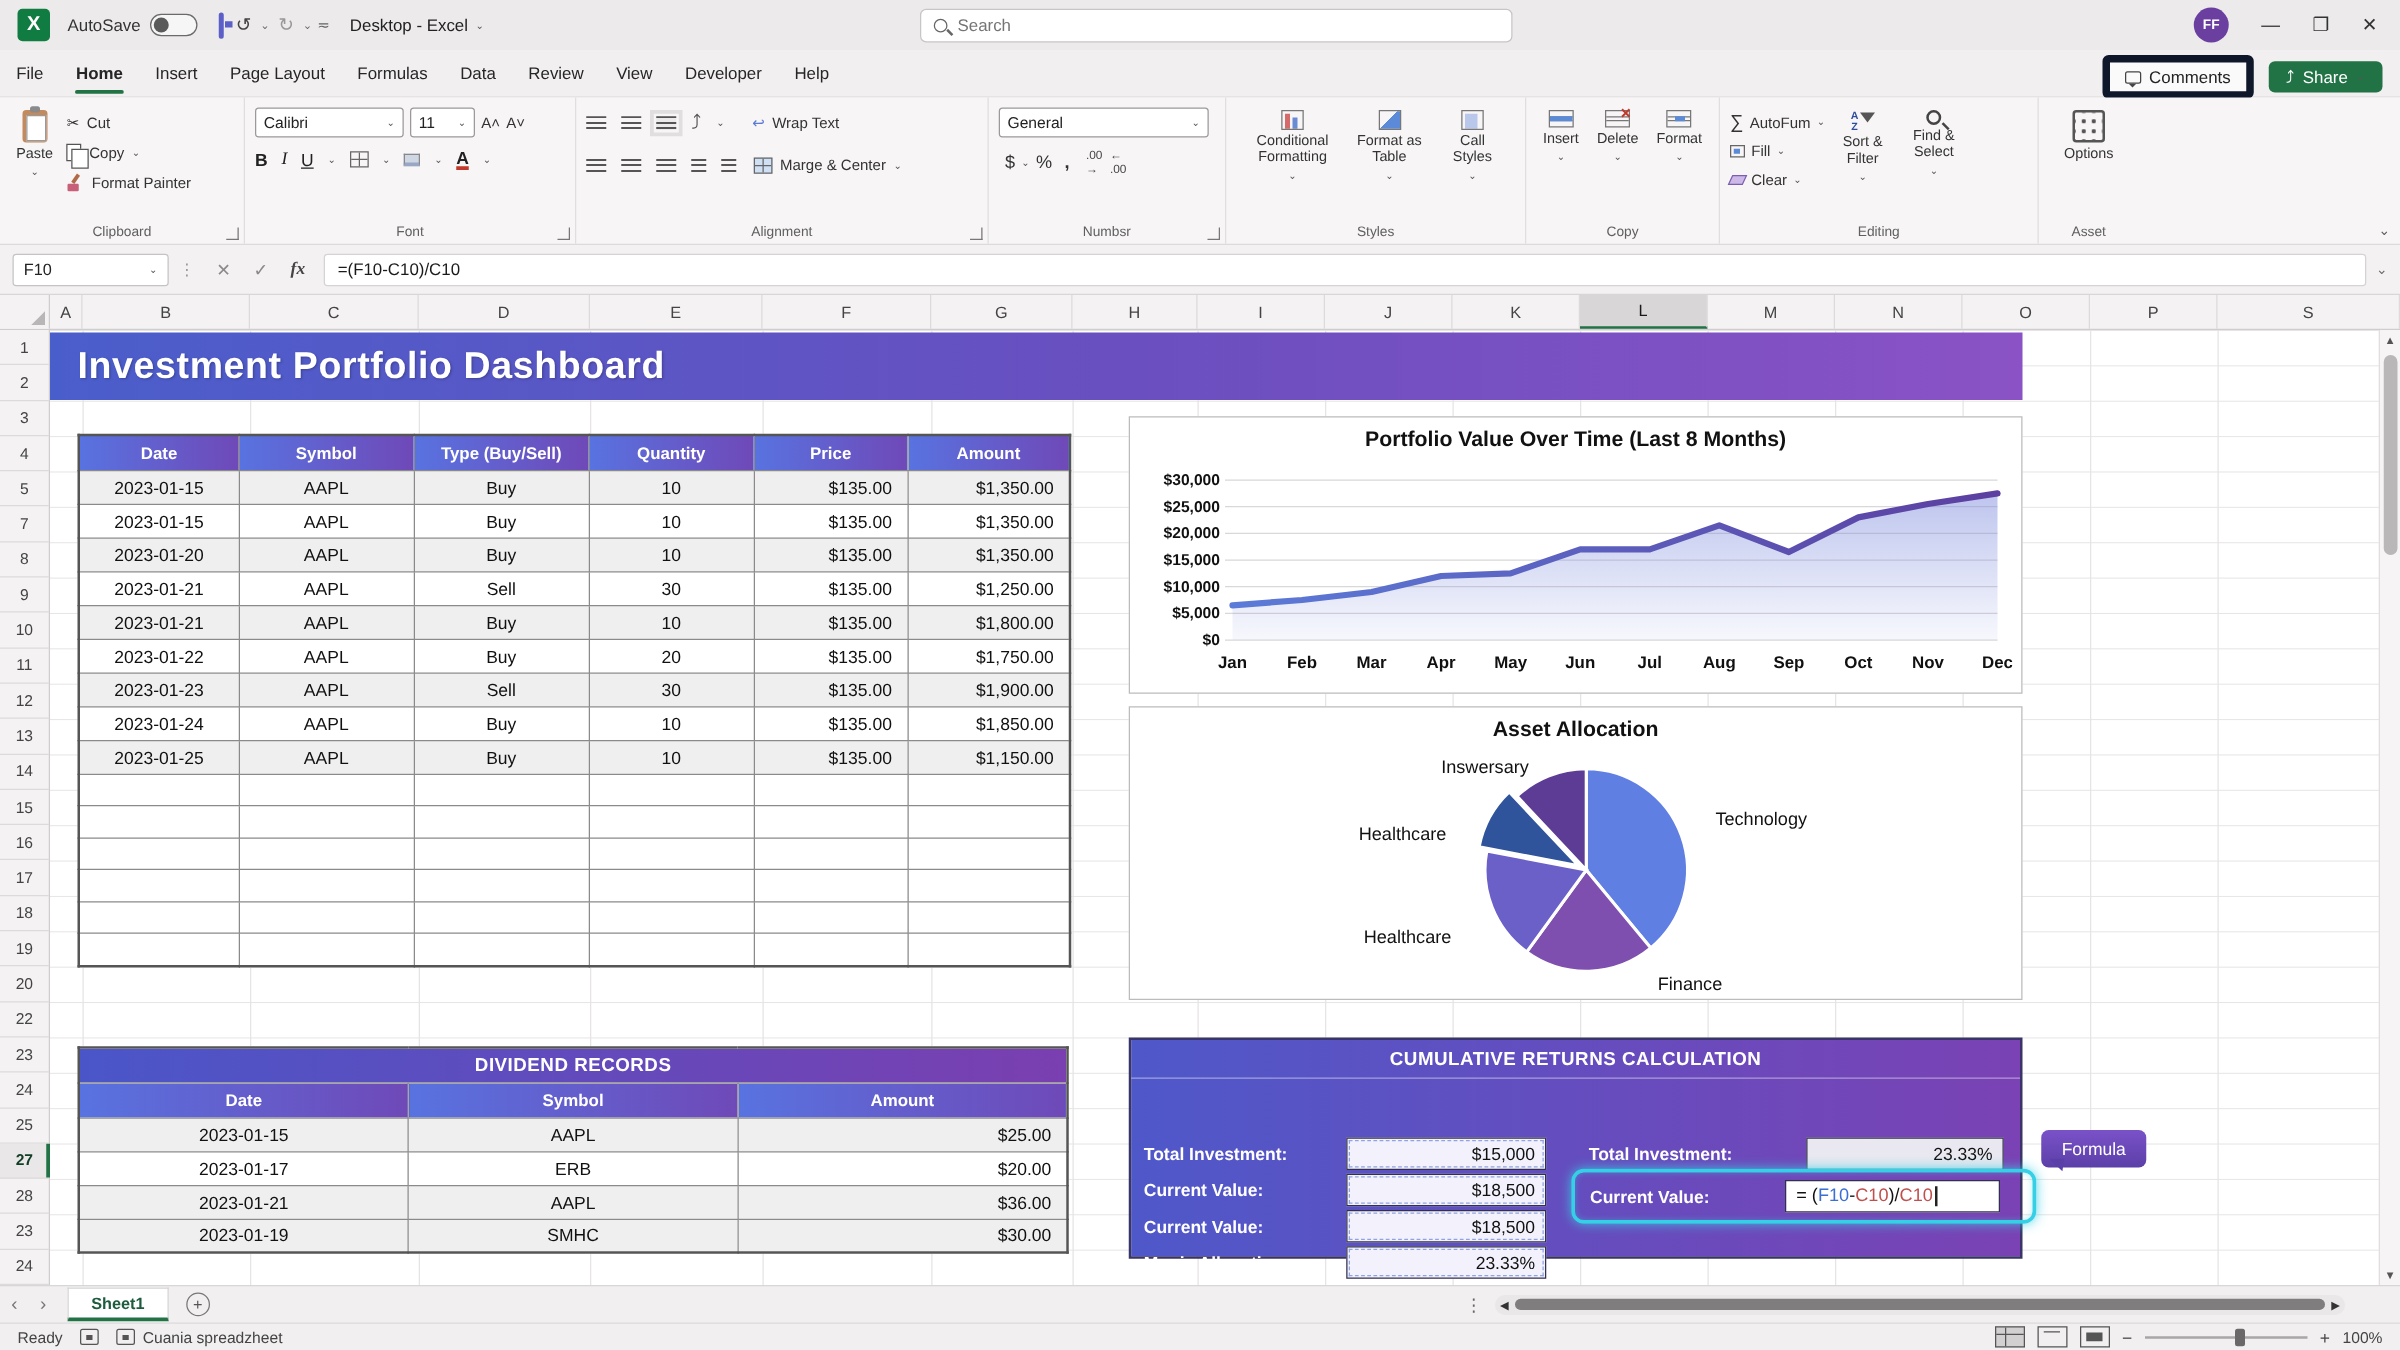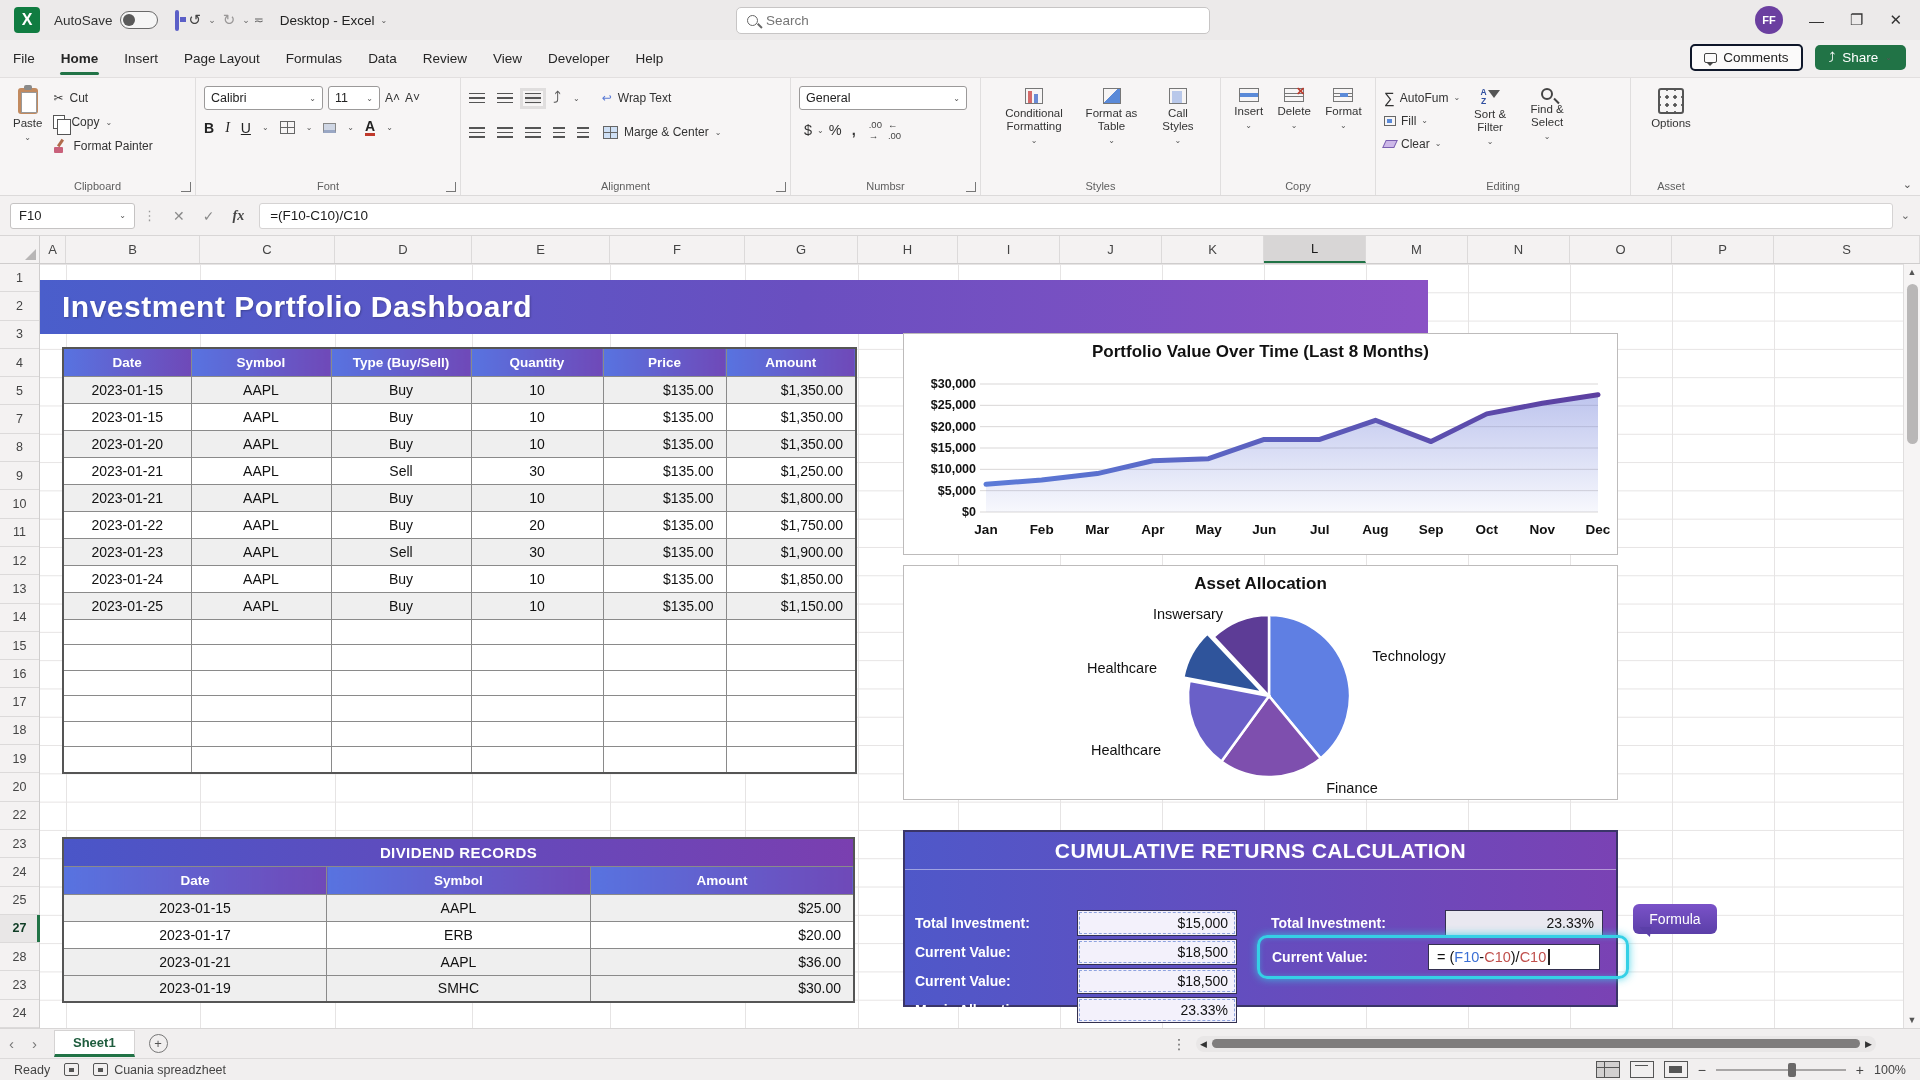--- a/index.html
+++ b/index.html
@@ -26,21 +26,21 @@
   .tb-right { position:absolute; right:0; top:0; height:40px; display:flex; align-items:center; gap:26px; padding-right:18px; }
   .avatar { width:28px; height:28px; border-radius:50%; background:#6b3fa0; color:#fff; font-size:11px; font-weight:bold; display:flex; align-items:center; justify-content:center; }
   .winbtn { font-size:15px; color:#333; }
 
   
   .tabrow { position:absolute; top:40px; left:0; right:0; height:38px; background:#f1efef; border-bottom:1px solid #e2dfdf; display:flex; align-items:center; }
   .mtab { font-size:13.5px; color:#262626; padding:9px 13px; position:relative; }
   .mtab.active { font-weight:bold; }
   .mtab.active::after { content:""; position:absolute; left:12px; right:12px; bottom:0; height:3px; background:#217346; border-radius:2px; }
   .tabrow-right { position:absolute; right:14px; top:44px; display:flex; gap:12px; align-items:center; }
-  .comments-btn { display:flex; align-items:center; gap:6px; border:2px solid #0f172a; background:#fbfafa; border-radius:5px; padding:4px 12px; font-size:13.5px; color:#222; }
+  .comments-btn { display:flex; align-items:center; gap:6px; border:6px solid #0f172a; background:#fbfafa; border-radius:5px; padding:4px 12px; font-size:13.5px; color:#222; }
   .bubble { width:13px; height:10px; border:1.5px solid #444; border-radius:2px; position:relative; }
   .bubble::after { content:""; position:absolute; left:2px; top:9px; border:3px solid transparent; border-top-color:#444; }
   .share-btn { display:flex; align-items:center; gap:7px; background:#217346; color:#fff; border-radius:5px; padding:5px 14px; font-size:13.5px; }
 
   
   .ribbon { position:absolute; top:78px; left:0; right:0; height:118px; background:#f7f5f5; border-bottom:1px solid #dcdada; display:flex; }
   .rgroup { position:relative; border-right:1px solid #e0dede; padding:8px 8px 18px 8px; }
   .glabel { position:absolute; bottom:3px; left:0; right:0; text-align:center; font-size:11px; color:#5f5f5f; }
   .launcher { position:absolute; bottom:3px; right:4px; width:10px; height:10px; border-right:1.5px solid #777; border-bottom:1.5px solid #777; }
   .bigbtn { display:inline-flex; flex-direction:column; align-items:center; justify-content:flex-start; gap:3px; font-size:11.5px; color:#333; text-align:center; vertical-align:top; padding:2px 5px; line-height:1.15; }
@@ -110,35 +110,35 @@
   .rownum.selected { color:#0f3d25; font-weight:bold; background:#e9e7e7; }
   .rownum.selected::after { content:""; position:absolute; right:-1px; top:0; bottom:0; width:3px; background:#217346; }
   .gridarea { position:relative; flex:1; background-image:linear-gradient(#e6e4e4 1px, transparent 1px); background-size:100% 28.3px; }
   .vline { position:absolute; top:0; bottom:0; width:1px; background:#e6e4e4; }
   .vscroll { position:absolute; right:0; top:0; bottom:0; width:17px; background:#f6f4f4; border-left:1px solid #e0dede; z-index:8; display:flex; flex-direction:column; align-items:center; }
   .vscroll .arr { font-size:9px; color:#555; padding:3px 0; }
   .vthumb { width:11px; height:160px; background:#b9b7b7; border-radius:6px; margin-top:4px; }
   .vscroll .arr.bottom { margin-top:auto; }
 
   
-  .banner { position:absolute; left:0; top:16px; width:1388px; height:54px; background:linear-gradient(90deg,#4a5ecb,#6a4fc0 55%,#8a52c5); display:flex; align-items:center; padding-left:22px; z-index:3; }
+  .banner { position:absolute; left:0; top:2px; width:1578px; height:54px; background:linear-gradient(90deg,#4a5ecb,#6a4fc0 55%,#8a52c5); display:flex; align-items:center; padding-left:22px; z-index:3; }
   .banner span { color:#fff; font-size:30px; font-weight:bold; letter-spacing:0.5px; text-shadow:1px 1px 2px rgba(0,0,0,.25); }
   .dash-table { position:absolute; border:2px solid #555; border-collapse:collapse; background:#fff; z-index:3; table-layout:fixed; }
   .dash-table td, .dash-table th { border:1px solid #8a8a8a; font-size:14px; color:#111; text-align:center; overflow:hidden; white-space:nowrap; }
   .t-title { background:linear-gradient(90deg,#4a56c8,#7a3fb0); color:#fff !important; font-weight:bold; font-size:15px !important; height:28px; letter-spacing:0.4px; }
   .t-head { background:linear-gradient(90deg,#5873e0,#6f49b8); color:#fff !important; font-weight:bold; font-size:13.5px !important; height:28px; }
   .t-row td { height:27px; }
   .t-row.alt td { background:#efefef; }
   .t-row td.num { text-align:right; padding-right:12px; }
   .t-empty td { height:25.6px; background:#fff; }
   .card { position:absolute; left:863px; width:715px; background:#fff; border:1px solid #bdbbbb; z-index:3; }
   .card-title { text-align:center; font-weight:bold; font-size:17px; color:#111; padding-top:8px; }
   .pie-label { position:absolute; transform:translate(-50%,-50%); font-size:14.5px; color:#111; z-index:4; white-space:nowrap; }
   .returns { position:absolute; left:863px; top:566px; width:715px; height:177px; background:linear-gradient(90deg,#4f58c9,#7a42b4); border:2px solid #3a3568; z-index:3; }
-  .returns .r-title { text-align:center; color:#fff; font-weight:bold; font-size:21px; padding-top:7px; letter-spacing:0.4px; }
+  .returns .r-title { text-align:center; color:#fff; font-weight:bold; font-size:15px; padding-top:7px; letter-spacing:0.4px; }
   .returns .r-sep { margin-top:6px; height:1px; background:rgba(255,255,255,.45); }
   .ret-row { position:absolute; height:26px; display:flex; align-items:center; }
   .ret-label { color:#fff; font-weight:bold; font-size:14px; }
   .ret-value { background:#f3f1fb; border:1px solid #33304f; color:#111; font-size:14px; text-align:right; padding-right:8px; height:26px; display:flex; align-items:center; justify-content:flex-end; }
   .ret-left .ret-label { width:172px; padding-left:10px; }
   .ret-left .ret-value { width:160px; outline:1px dashed #8fa4e0; outline-offset:-3px; }
   .ret-right .ret-label { width:188px; padding-left:14px; }
   .ret-right .ret-value { width:158px; background:#e9e8f0; }
   .glowbox { position:absolute; left:352px; top:103px; width:372px; height:44px; border:3px solid #35d0e6; border-radius:10px; box-shadow:0 0 9px rgba(53,208,230,.85), inset 0 0 5px rgba(53,208,230,.4); z-index:5; display:flex; align-items:center; }
   .glowbox .ret-label { width:168px; padding-left:12px; }

